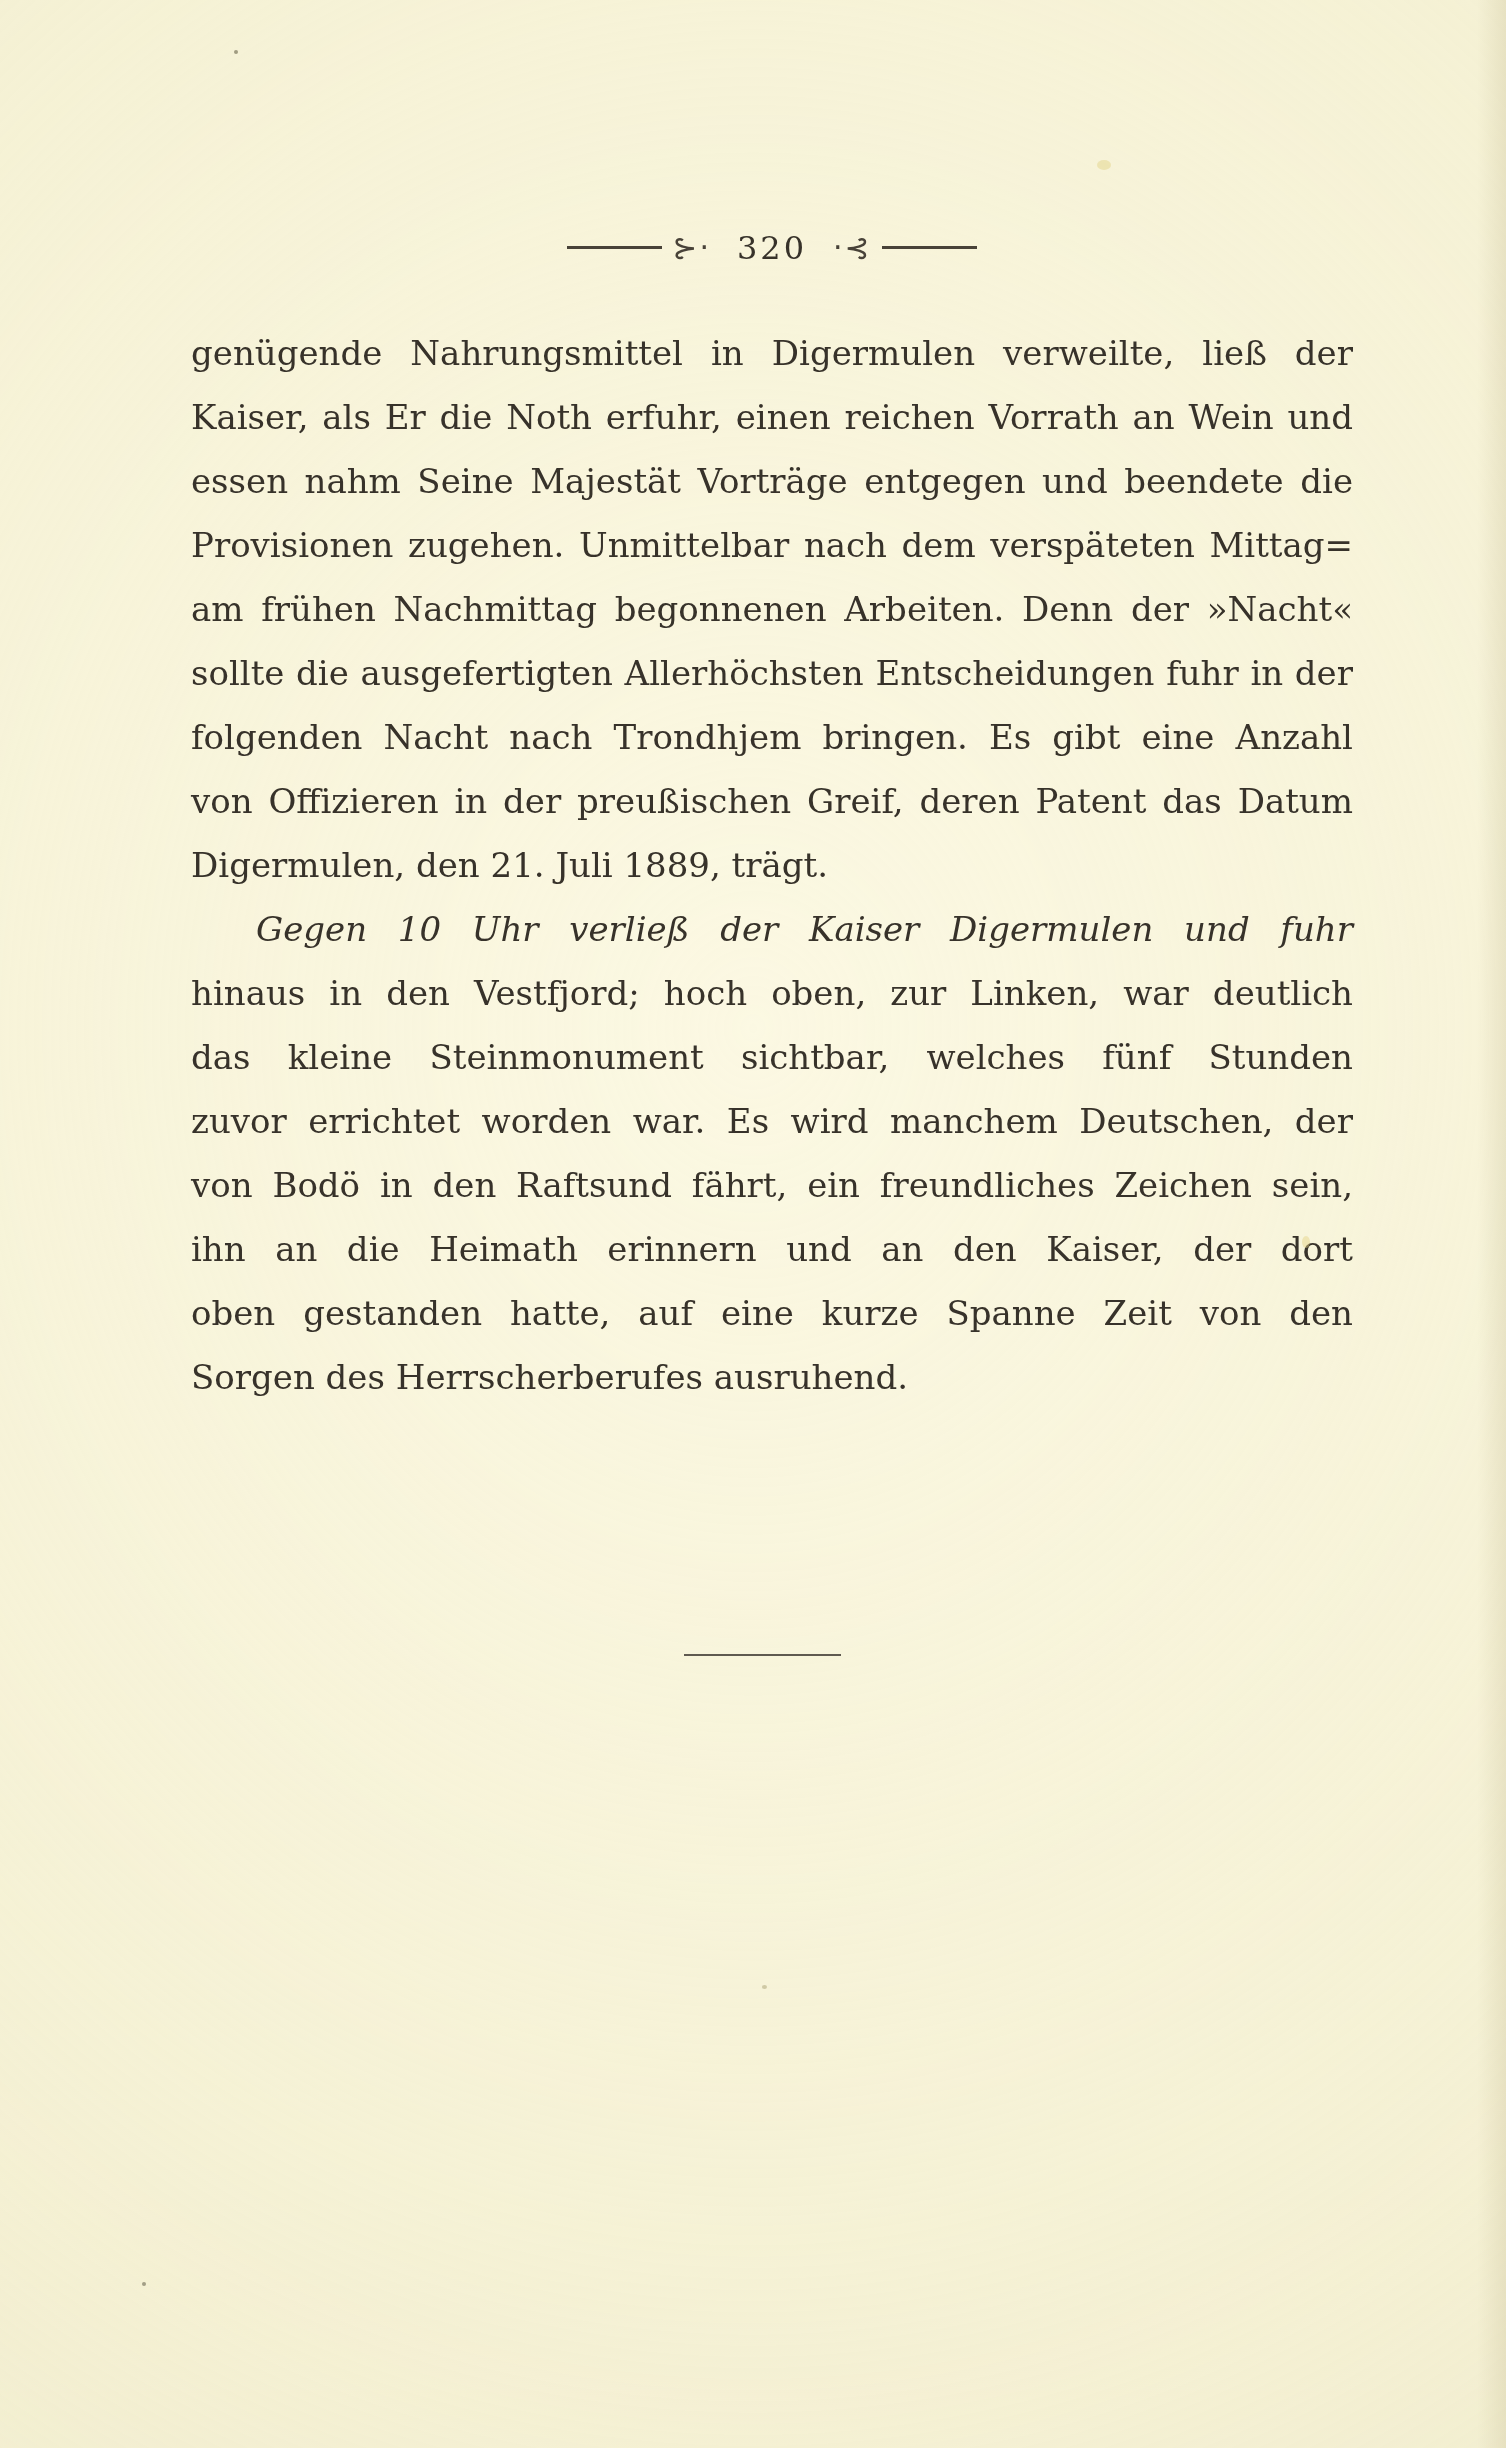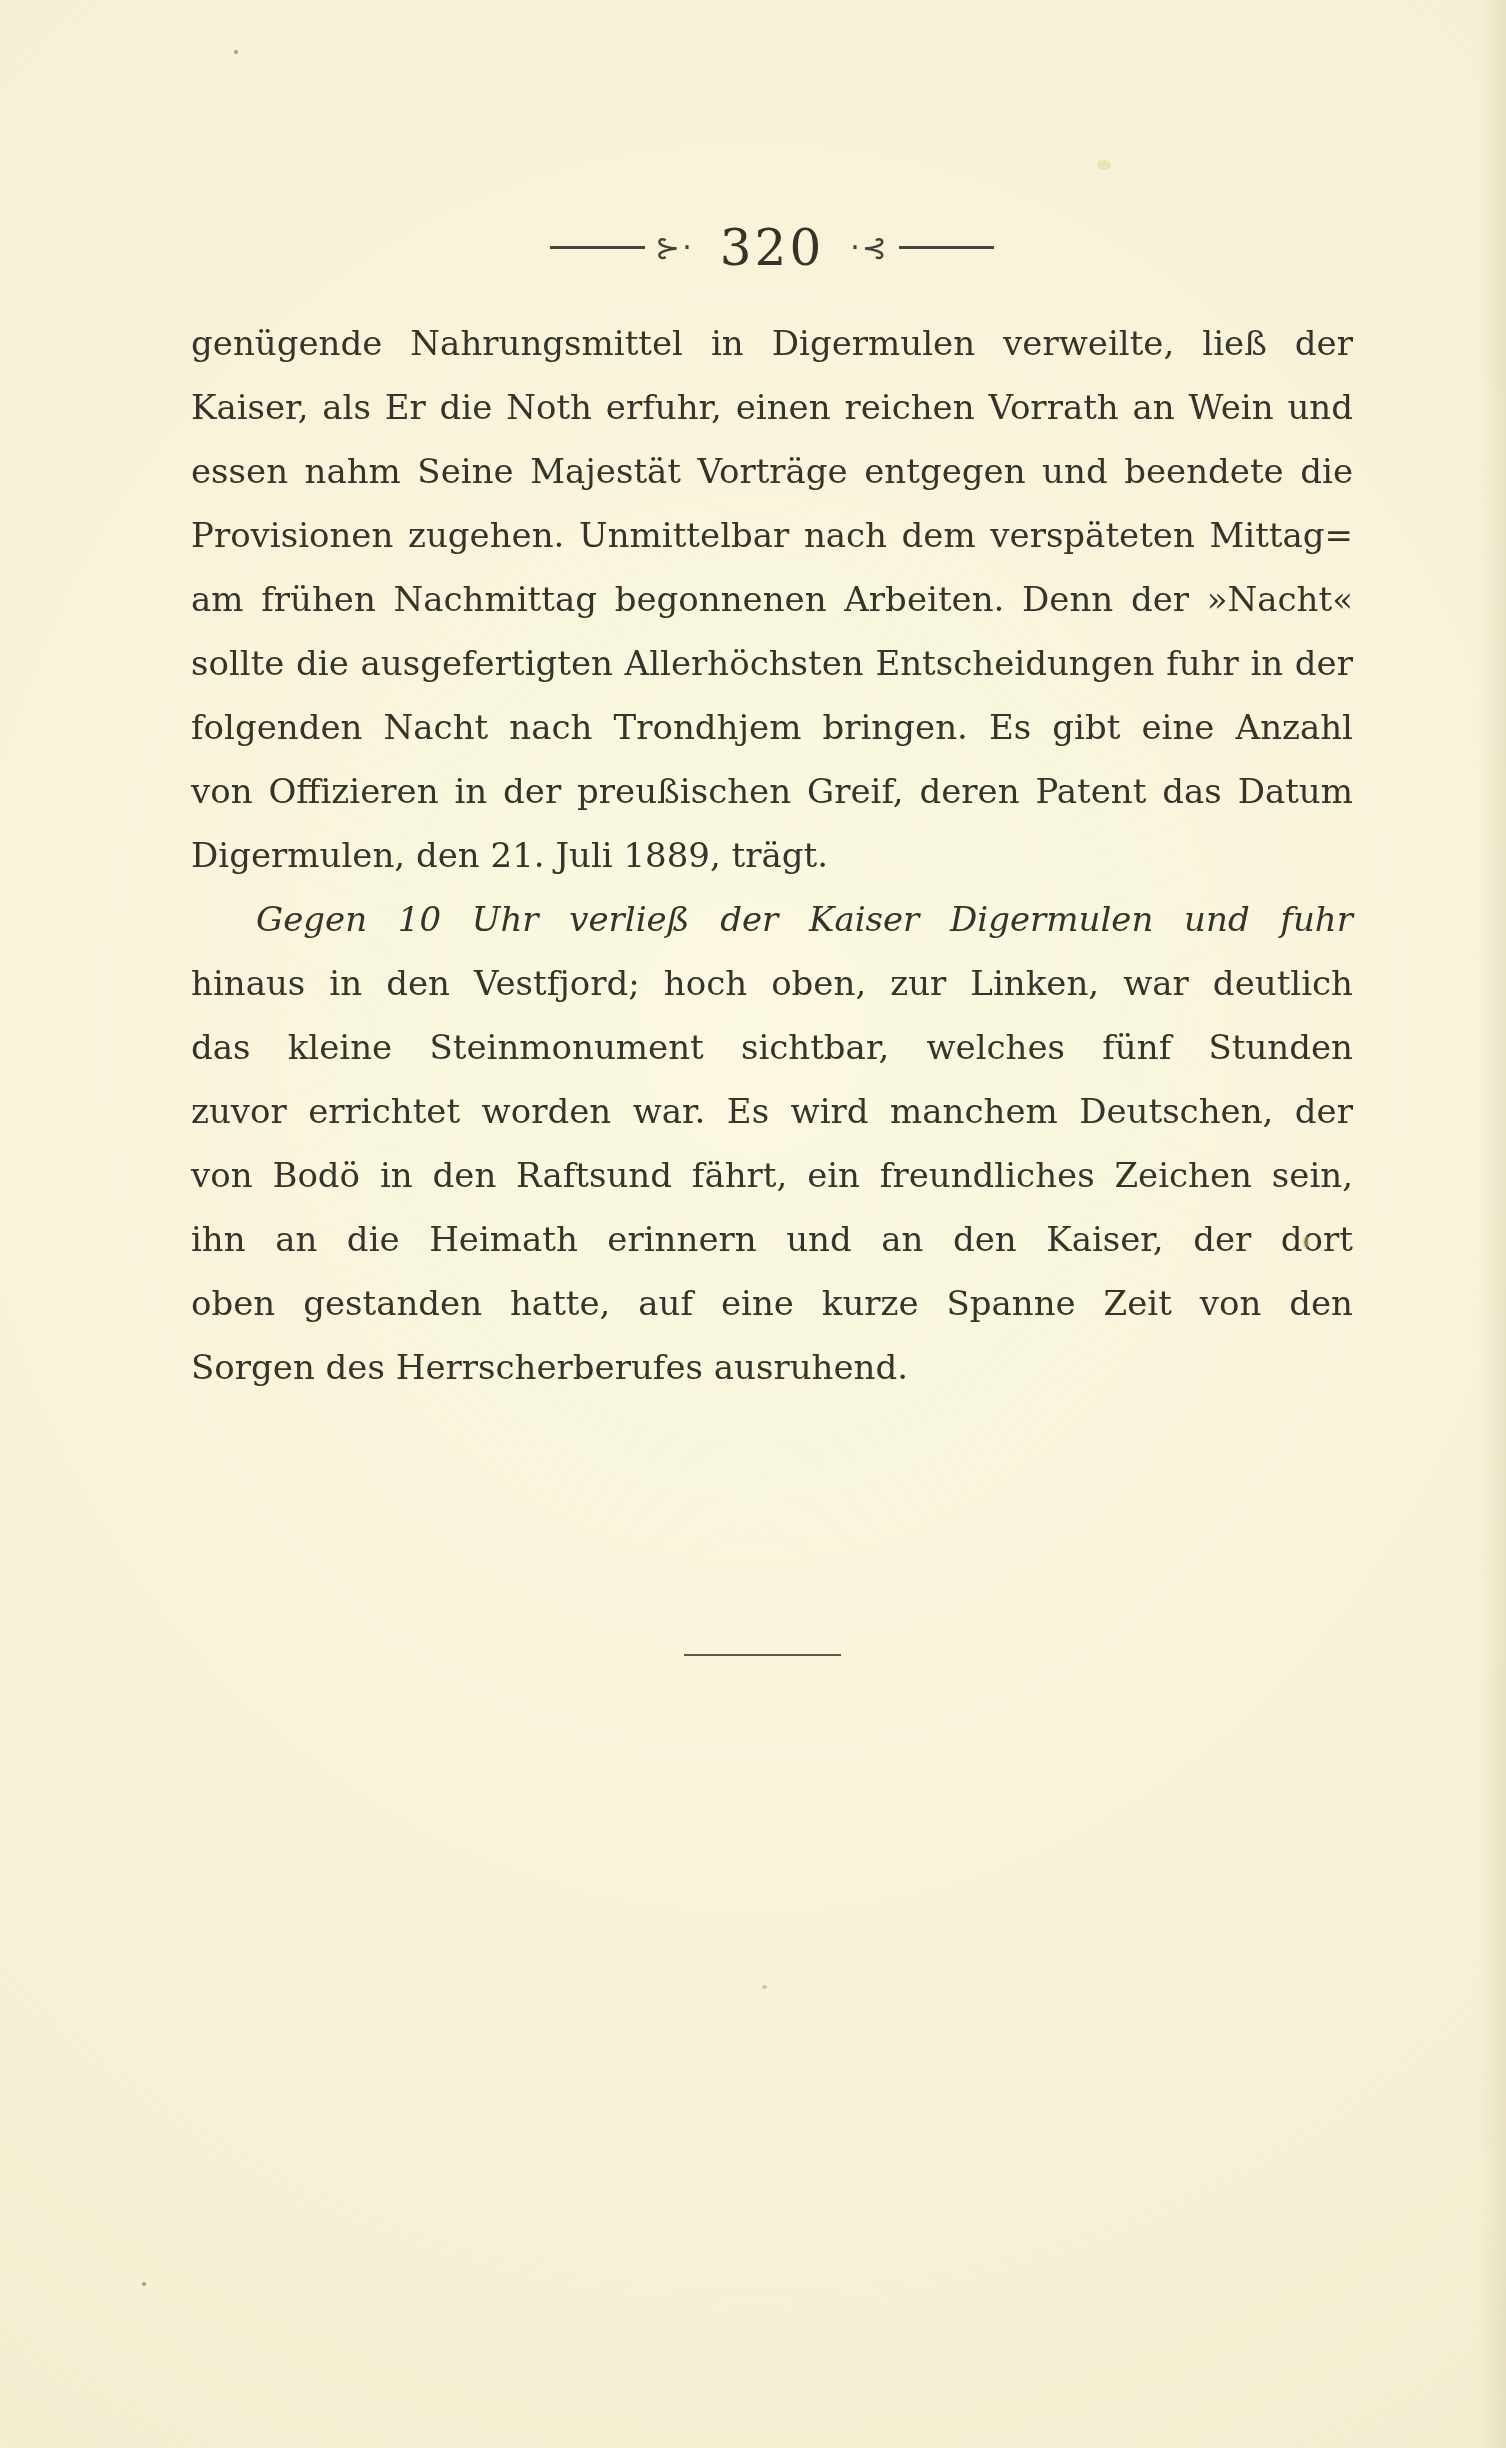--- a/index.html
+++ b/index.html
@@ -43,29 +43,29 @@
   }
   .ornament {
     font-family: "DejaVu Sans", sans-serif;
     font-size: 30px;
     line-height: 1;
     color: #484238;
     letter-spacing: 2px;
     padding: 0 4px;
   }
   .page-number {
-    font-size: 50px;
+    font-size: 32px;
     letter-spacing: 3px;
     color: #37322a;
     padding: 0 22px;
     line-height: 1;
   }
   .text-block {
     position: absolute;
-    top: 311px;
+    top: 321px;
     left: 191px;
     width: 1162px;
     color: #37322a;
     font-size: 34px;
   }
   .text-line {
     height: 64px;
     line-height: 64px;
     white-space: nowrap;
     text-align: justify;

